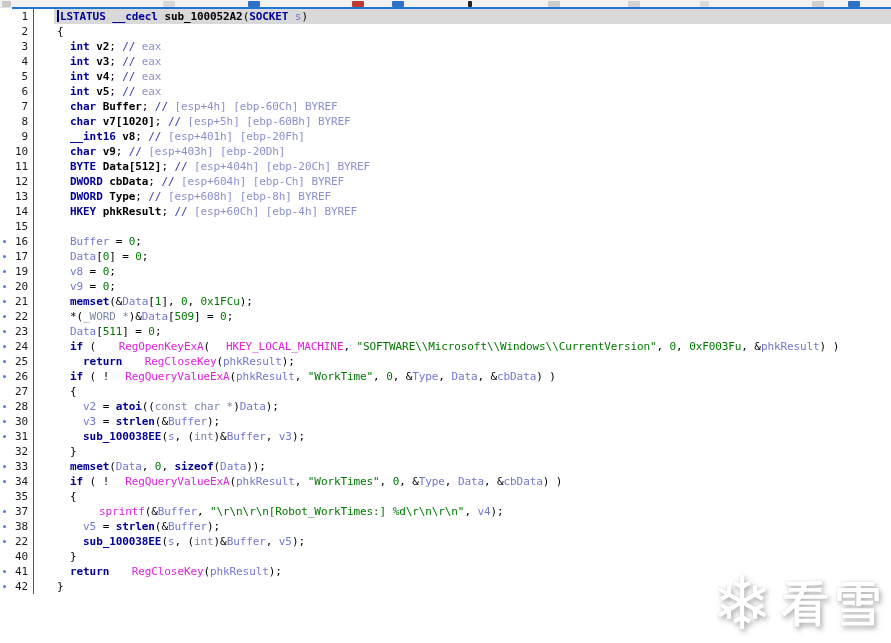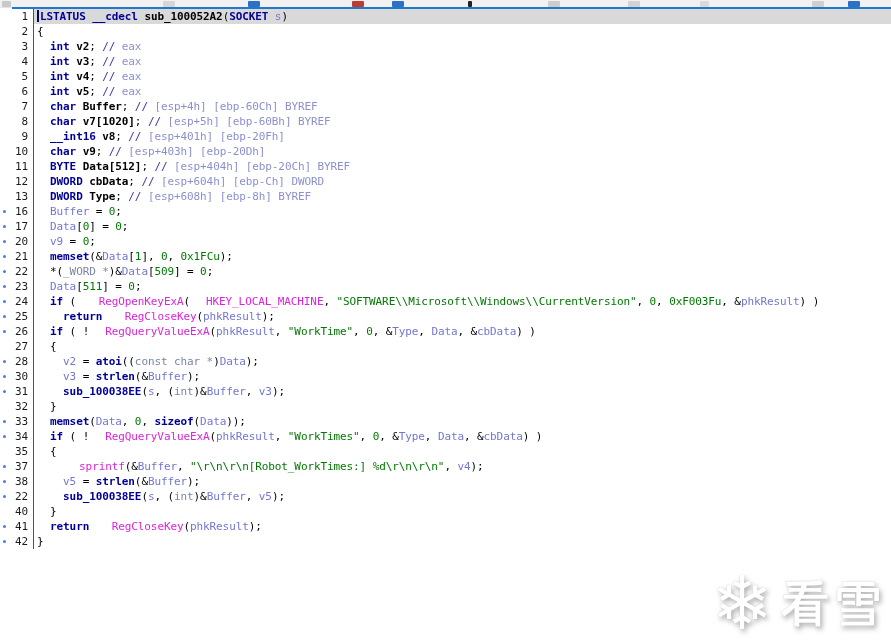--- a/index.html
+++ b/index.html
@@ -13,21 +13,21 @@
   .toolbar-strip .frag{position:absolute;top:1px;height:6px;border-radius:1px;}
   .panel-top-border{position:absolute;top:7px;left:12px;width:879px;height:2px;background:#1f78cf;}
   
   .editor{position:absolute;top:9px;left:0;width:891px;height:634px;background:#ffffff;}
   .line{display:flex;height:15px;line-height:15px;font-size:11px;letter-spacing:-0.1px;position:relative;}
   .ln{
     flex:0 0 34px;width:34px;box-sizing:border-box;text-align:right;padding-right:5px;
     color:#1c1c1c;border-right:1px solid #4343c6;background:#ffffff;
   }
   .dot{position:absolute;left:3px;top:6px;width:3px;height:3px;border-radius:50%;background:#4f7bdb;}
-  .code{flex:1;padding-left:3px;white-space:pre;}
+  .code{flex:1;padding-left:3px;white-space:pre;margin-left:20px;}
   .hl .code{background:#d9d9d9;}
   .caret{display:inline-block;width:2px;height:12px;background:#00006e;vertical-align:-2px;margin-right:1px;}
   
   .tk-k{color:#000096;font-weight:bold;}      
   .tk-d{color:#000000;font-weight:bold;}      
   .tk-p{color:#000000;}                       
   .tk-v{color:#7277cf;}                       
   .tk-s{color:#007800;}                       
   .tk-n{color:#007800;}                       
   .tk-imp{color:#dd22dd;padding-left:16px;}                     
@@ -107,35 +107,48 @@
       <div class="line">
         <span class="ln">10</span>
         <span class="code"><span class="tk-p">  </span><span class="tk-k">char </span><span class="tk-d">v9</span><span class="tk-p">; </span><span class="tk-cs">// </span><span class="tk-cm">[esp+403h] [ebp-20Dh]</span></span>
       </div>
       <div class="line">
         <span class="ln">11</span>
         <span class="code"><span class="tk-p">  </span><span class="tk-k">BYTE </span><span class="tk-d">Data[512]</span><span class="tk-p">; </span><span class="tk-cs">// </span><span class="tk-cm">[esp+404h] [ebp-20Ch] BYREF</span></span>
       </div>
       <div class="line">
         <span class="ln">12</span>
-        <span class="code"><span class="tk-p">  </span><span class="tk-k">DWORD </span><span class="tk-d">cbData</span><span class="tk-p">; </span><span class="tk-cs">// </span><span class="tk-cm">[esp+604h] [ebp-Ch] DWORD</span></span>
+        <span class="code"><span class="tk-p">  </span><span class="tk-k">DWORD </span><span class="tk-d">cbData</span><span class="tk-p">; </span><span class="tk-cs">// </span><span class="tk-cm">[esp+604h] [ebp-Ch] BYREF</span></span>
       </div>
       <div class="line">
         <span class="ln">13</span>
         <span class="code"><span class="tk-p">  </span><span class="tk-k">DWORD </span><span class="tk-d">Type</span><span class="tk-p">; </span><span class="tk-cs">// </span><span class="tk-cm">[esp+608h] [ebp-8h] BYREF</span></span>
       </div>
       <div class="line">
+        <span class="ln">14</span>
+        <span class="code"><span class="tk-p">  </span><span class="tk-k">HKEY </span><span class="tk-d">phkResult</span><span class="tk-p">; </span><span class="tk-cs">// </span><span class="tk-cm">[esp+60Ch] [ebp-4h] BYREF</span></span>
+      </div>
+      <div class="line">
+        <span class="ln">15</span>
+        <span class="code"></span>
+      </div>
+      <div class="line">
         <span class="dot"></span>
         <span class="ln">16</span>
         <span class="code"><span class="tk-p">  </span><span class="tk-v">Buffer</span><span class="tk-p"> = </span><span class="tk-n">0</span><span class="tk-p">;</span></span>
       </div>
       <div class="line">
         <span class="dot"></span>
         <span class="ln">17</span>
         <span class="code"><span class="tk-p">  </span><span class="tk-v">Data</span><span class="tk-p">[</span><span class="tk-n">0</span><span class="tk-p">] = </span><span class="tk-n">0</span><span class="tk-p">;</span></span>
+      </div>
+      <div class="line">
+        <span class="dot"></span>
+        <span class="ln">19</span>
+        <span class="code"><span class="tk-p">  </span><span class="tk-v">v8</span><span class="tk-p"> = </span><span class="tk-n">0</span><span class="tk-p">;</span></span>
       </div>
       <div class="line">
         <span class="dot"></span>
         <span class="ln">20</span>
         <span class="code"><span class="tk-p">  </span><span class="tk-v">v9</span><span class="tk-p"> = </span><span class="tk-n">0</span><span class="tk-p">;</span></span>
       </div>
       <div class="line">
         <span class="dot"></span>
         <span class="ln">21</span>
         <span class="code"><span class="tk-p">  </span><span class="tk-k">memset</span><span class="tk-p">(&amp;</span><span class="tk-v">Data</span><span class="tk-p">[</span><span class="tk-n">1</span><span class="tk-p">], </span><span class="tk-n">0</span><span class="tk-p">, </span><span class="tk-n">0x1FCu</span><span class="tk-p">);</span></span>

